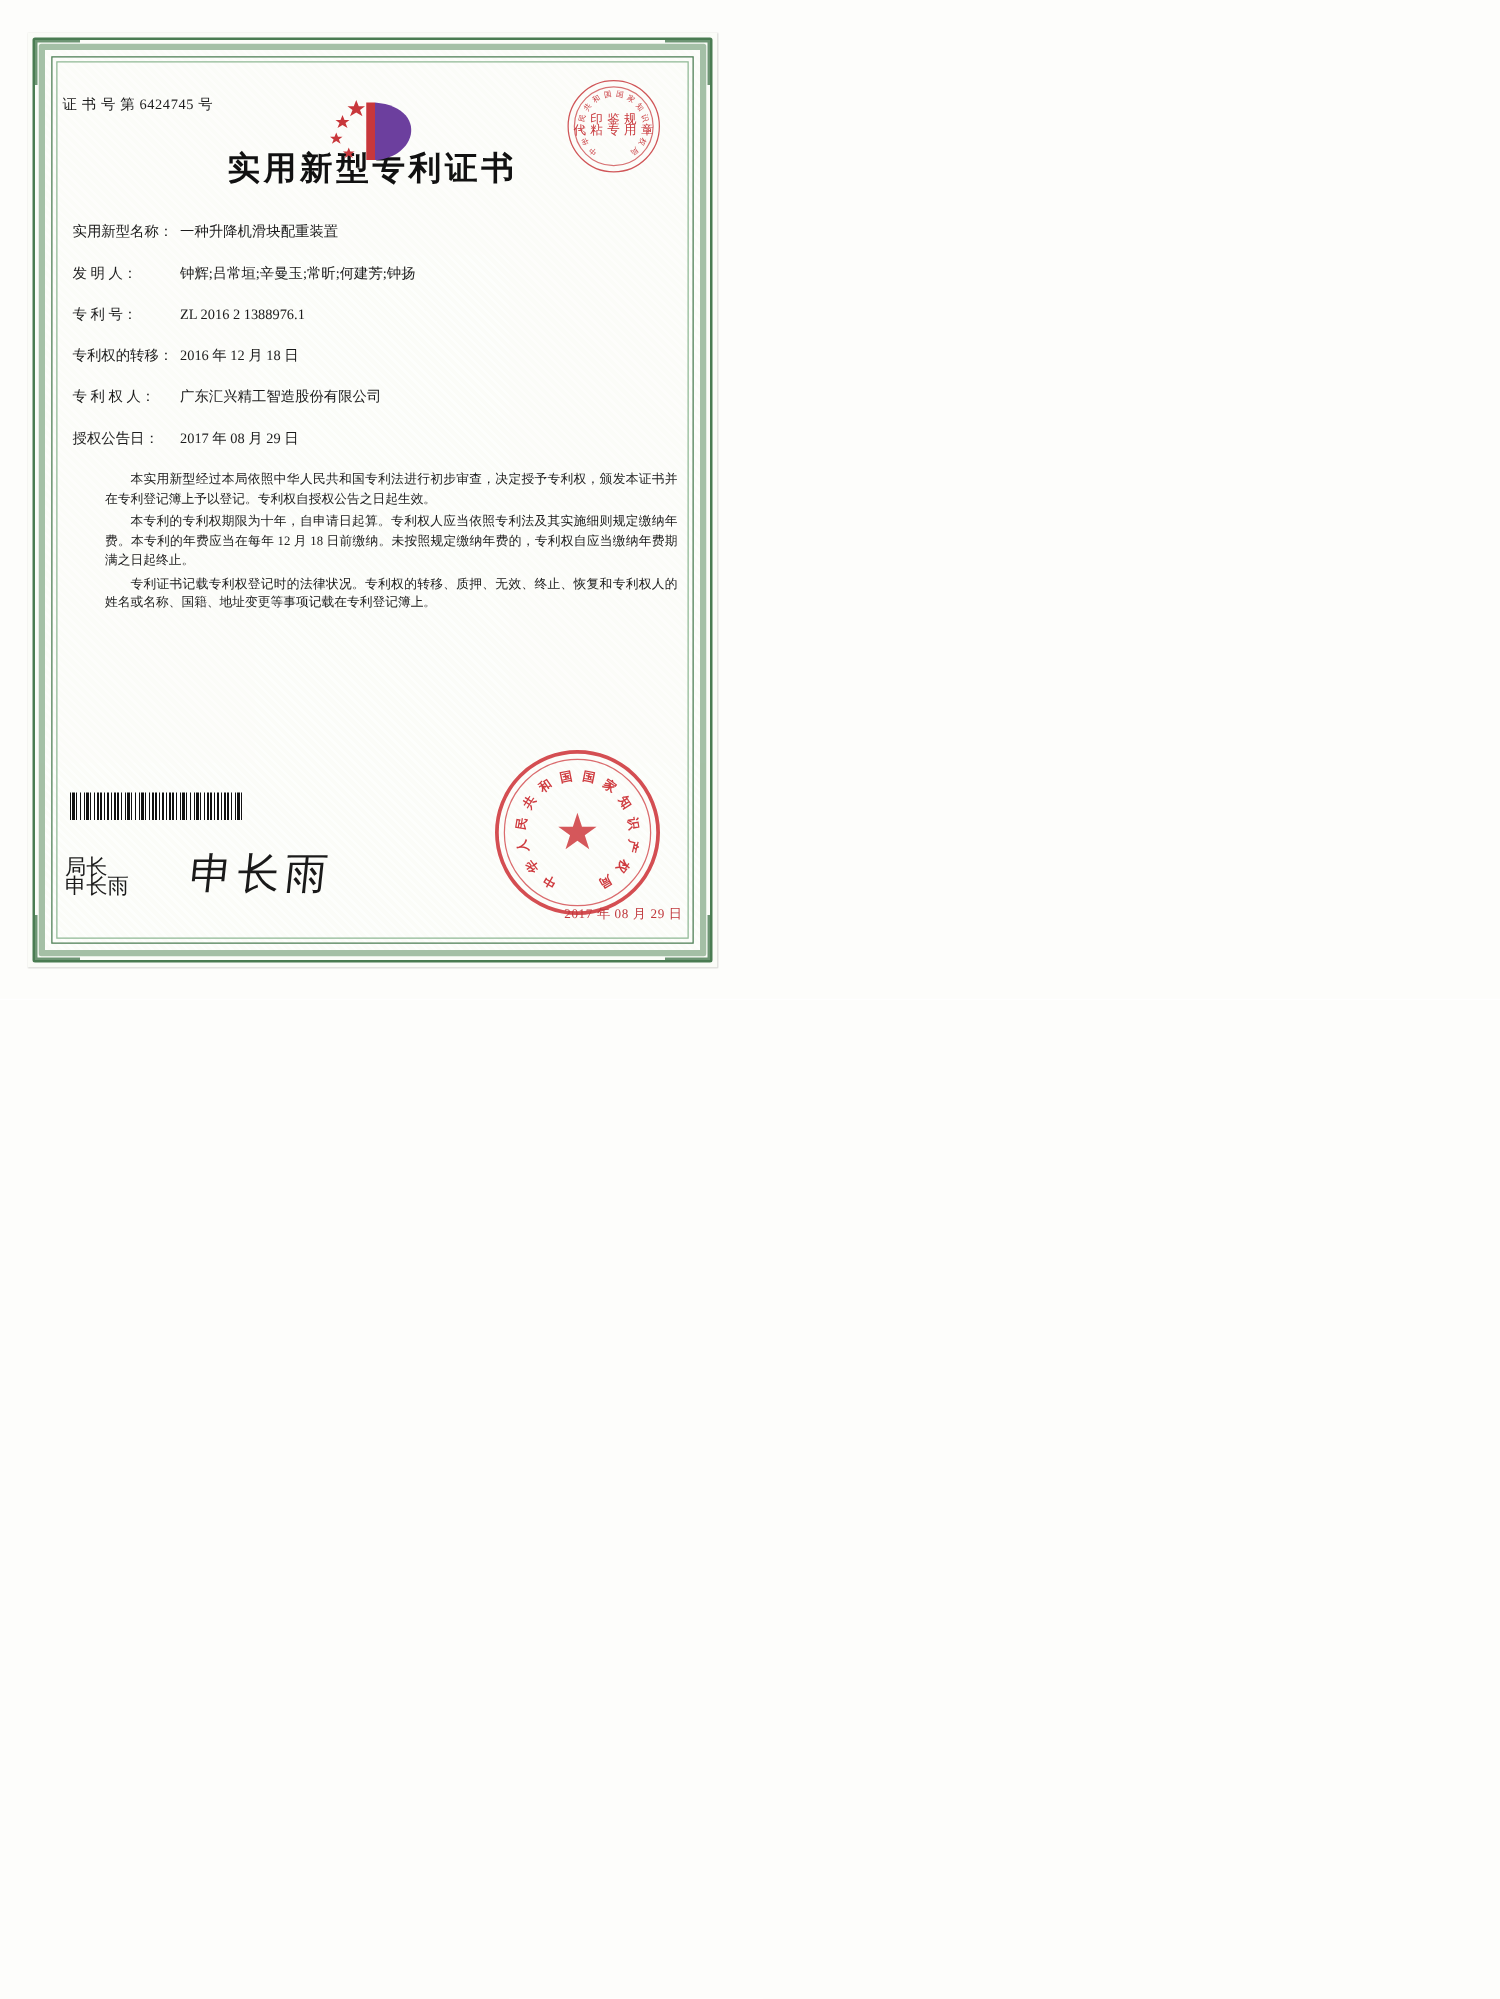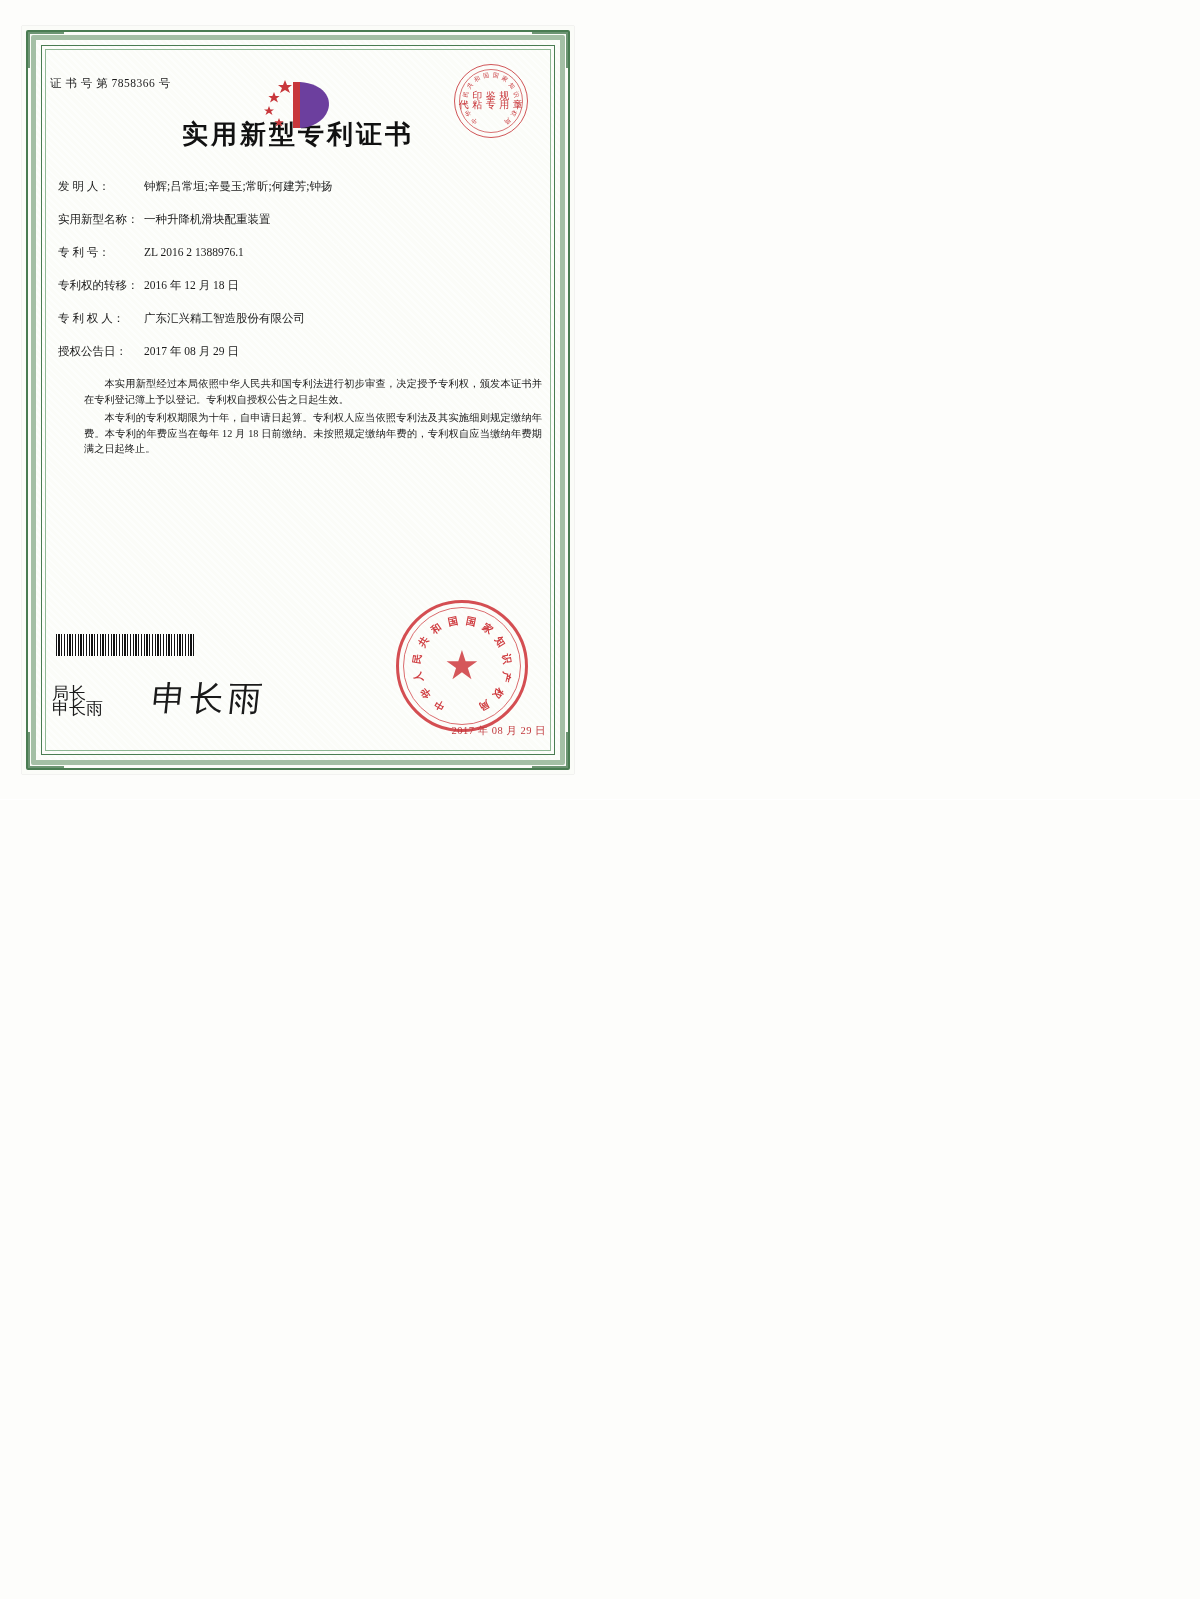--- a/index.html
+++ b/index.html
@@ -314,50 +314,51 @@
             <span style="position: absolute; left: 50%; top: 50%; transform-origin: 0px 0px; transform: rotate(53.8462deg) translate(-50%, -30px);">知</span>
             <span style="position: absolute; left: 50%; top: 50%; transform-origin: 0px 0px; transform: rotate(75.3846deg) translate(-50%, -30px);">识</span>
             <span style="position: absolute; left: 50%; top: 50%; transform-origin: 0px 0px; transform: rotate(96.9231deg) translate(-50%, -30px);">产</span>
             <span style="position: absolute; left: 50%; top: 50%; transform-origin: 0px 0px; transform: rotate(118.462deg) translate(-50%, -30px);">权</span>
             <span style="position: absolute; left: 50%; top: 50%; transform-origin: 0px 0px; transform: rotate(140deg) translate(-50%, -30px);">局</span>
           </div>
         </div>
 
       <div class="cert-no">
         <span>证 书 号 第</span>
-        <span>7858366</span>
+        <span>6424745</span>
         <span>号</span>
       </div>
 
       <div class="title">实用新型专利证书</div>
 
       <div class="fields">
         <div class="field">
+          <span class="lab">实用新型名称：</span><span>一种升降机滑块配重装置</span>
+        </div>
+        <div class="field">
           <span class="lab">发  明  人：</span><span>钟辉;吕常垣;辛曼玉;常昕;何建芳;钟扬</span>
-        </div>
-        <div class="field">
-          <span class="lab">实用新型名称：</span><span>一种升降机滑块配重装置</span>
         </div>
         <div class="field">
           <span class="lab">专  利  号：</span><span>ZL 2016 2 1388976.1</span>
         </div>
         <div class="field">
           <span class="lab">专利权的转移：</span><span>2016 年 12 月 18 日</span>
         </div>
         <div class="field">
           <span class="lab">专  利  权  人：</span><span>广东汇兴精工智造股份有限公司</span>
         </div>
         <div class="field">
           <span class="lab">授权公告日：</span><span>2017 年 08 月 29 日</span>
         </div>
       </div>
 
       <div class="body-text">
         <p>本实用新型经过本局依照中华人民共和国专利法进行初步审查，决定授予专利权，颁发本证书并在专利登记簿上予以登记。专利权自授权公告之日起生效。</p>
         <p>本专利的专利权期限为十年，自申请日起算。专利权人应当依照专利法及其实施细则规定缴纳年费。本专利的年费应当在每年 12 月 18 日前缴纳。未按照规定缴纳年费的，专利权自应当缴纳年费期满之日起终止。</p>
+        <p>专利证书记载专利权登记时的法律状况。专利权的转移、质押、无效、终止、恢复和专利权人的姓名或名称、国籍、地址变更等事项记载在专利登记簿上。</p>
       </div>
     </div>
 
     <div class="barcode"></div>
 
     <div class="sign-block">
       <div>局长</div>
       <div>申长雨</div>
     </div>
     <div class="signature">申长雨</div>

